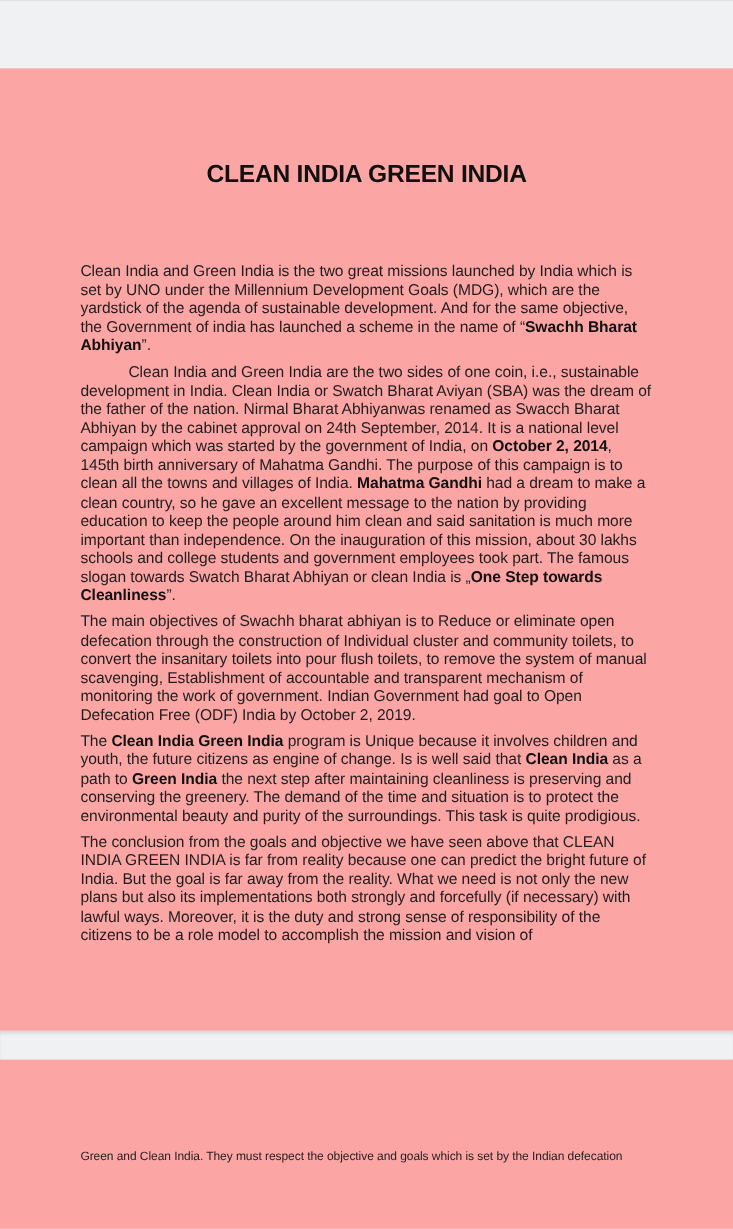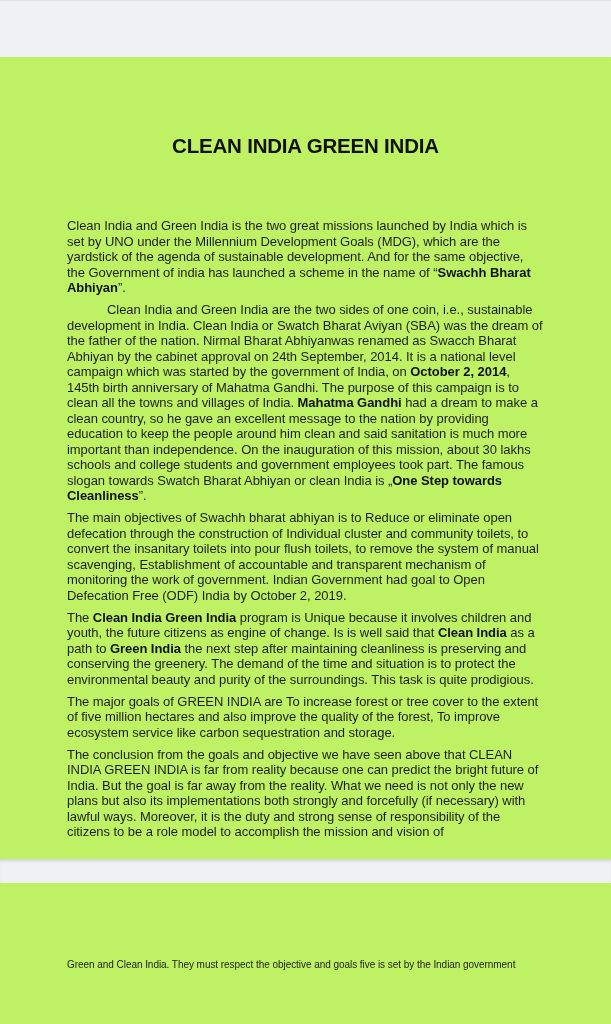--- a/index.html
+++ b/index.html
@@ -28,21 +28,21 @@
       width: 611px;
       height: 57px;
       background: #f0f1f3;
       border-top: 1px solid #e2e3e5;
       box-sizing: border-box;
     }
     .page {
       position: absolute;
       left: 0;
       width: 611px;
-      background: #bef264;
+      background: #fca5a5;
     }
     .page-1 {
       top: 57px;
       height: 802px;
       box-shadow: 0 2px 3px rgba(0,0,0,0.10);
     }
     .page-gap {
       position: absolute;
       left: 0;
       top: 859px;
@@ -104,25 +104,24 @@
 <div class="viewer">
   <div class="top-band"></div>
 
   <div class="page page-1">
     <h1 class="doc-title">CLEAN INDIA GREEN INDIA</h1>
     <div class="body-text page-1-text">
       <p><span>Clean India and Green India is the two great missions launched by India which is set by UNO under the Millennium Development Goals (MDG), which are the yardstick of the agenda of sustainable development. And for the same objective, the Government of india has launched a scheme in the name of “</span><b>Swachh Bharat Abhiyan</b><span>”.</span></p>
       <p class="indent"><span>Clean India and Green India are the two sides of one coin, i.e., sustainable development in India. Clean India or Swatch Bharat Aviyan (SBA) was the dream of the father of the nation. Nirmal Bharat Abhiyanwas renamed as Swacch Bharat Abhiyan by the cabinet approval on 24th September, 2014. It is a national level campaign which was started by the government of India, on </span><b>October 2, 2014</b><span>, 145th birth anniversary of Mahatma Gandhi. The purpose of this campaign is to clean all the towns and villages of India. </span><b>Mahatma Gandhi</b><span> had a dream to make a clean country, so he gave an excellent message to the nation by providing education to keep the people around him clean and said sanitation is much more important than independence. On the inauguration of this mission, about 30 lakhs schools and college students and government employees took part. The famous slogan towards Swatch Bharat Abhiyan or clean India is „</span><b>One Step towards Cleanliness</b><span>”.</span></p>
       <p><span>The main objectives of Swachh bharat abhiyan is to Reduce or eliminate open defecation through the construction of Individual cluster and community toilets, to convert the insanitary toilets into pour flush toilets, to remove the system of manual scavenging, Establishment of accountable and transparent mechanism of monitoring the work of government. Indian Government had goal to Open Defecation Free (ODF) India by October 2, 2019.</span></p>
       <p><span>The </span><b>Clean India Green India</b><span> program is Unique because it involves children and youth, the future citizens as engine of change. Is is well said that </span><b>Clean India</b><span> as a path to </span><b>Green India</b><span> the next step after maintaining cleanliness is preserving and conserving the greenery. The demand of the time and situation is to protect the environmental beauty and purity of the surroundings. This task is quite prodigious.</span></p>
-      <p><span>The major goals of GREEN INDIA are To increase forest or tree cover to the extent of five million hectares and also improve the quality of the forest, To improve ecosystem service like carbon sequestration and storage.</span></p>
       <p><span>The conclusion from the goals and objective we have seen above that CLEAN INDIA GREEN INDIA is far from reality because one can predict the bright future of India. But the goal is far away from the reality. What we need is not only the new plans but also its implementations both strongly and forcefully (if necessary) with lawful ways. Moreover, it is the duty and strong sense of responsibility of the citizens to be a role model to accomplish the mission and vision of</span></p>
     </div>
   </div>
 
   <div class="page-gap"></div>
 
   <div class="page page-2">
     <div class="body-text page-2-text">
-      <p><span>Green and Clean India. They must respect the objective and goals five  is set by the Indian government</span></p>
+      <p><span>Green and Clean India. They must respect the objective and goals which  is set by the Indian defecation</span></p>
     </div>
   </div>
 </div>
 
 </body></html>

